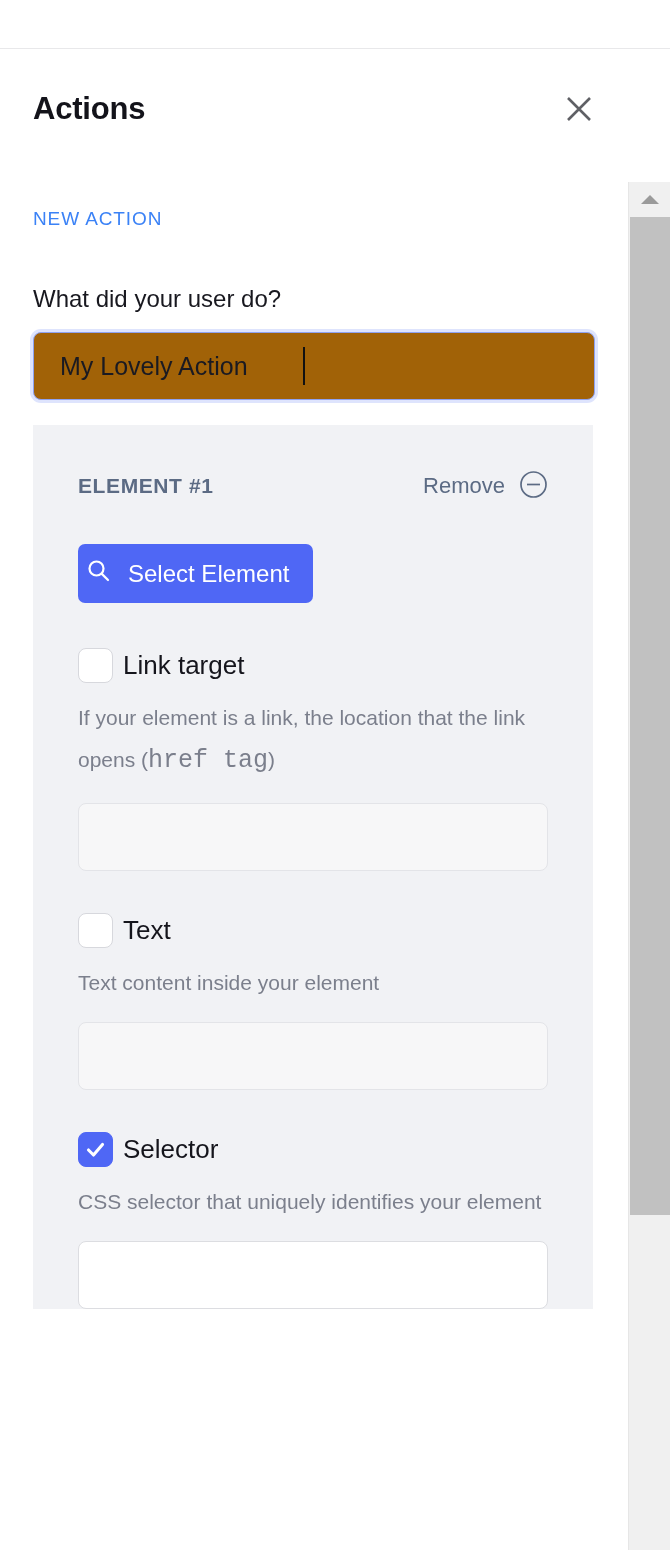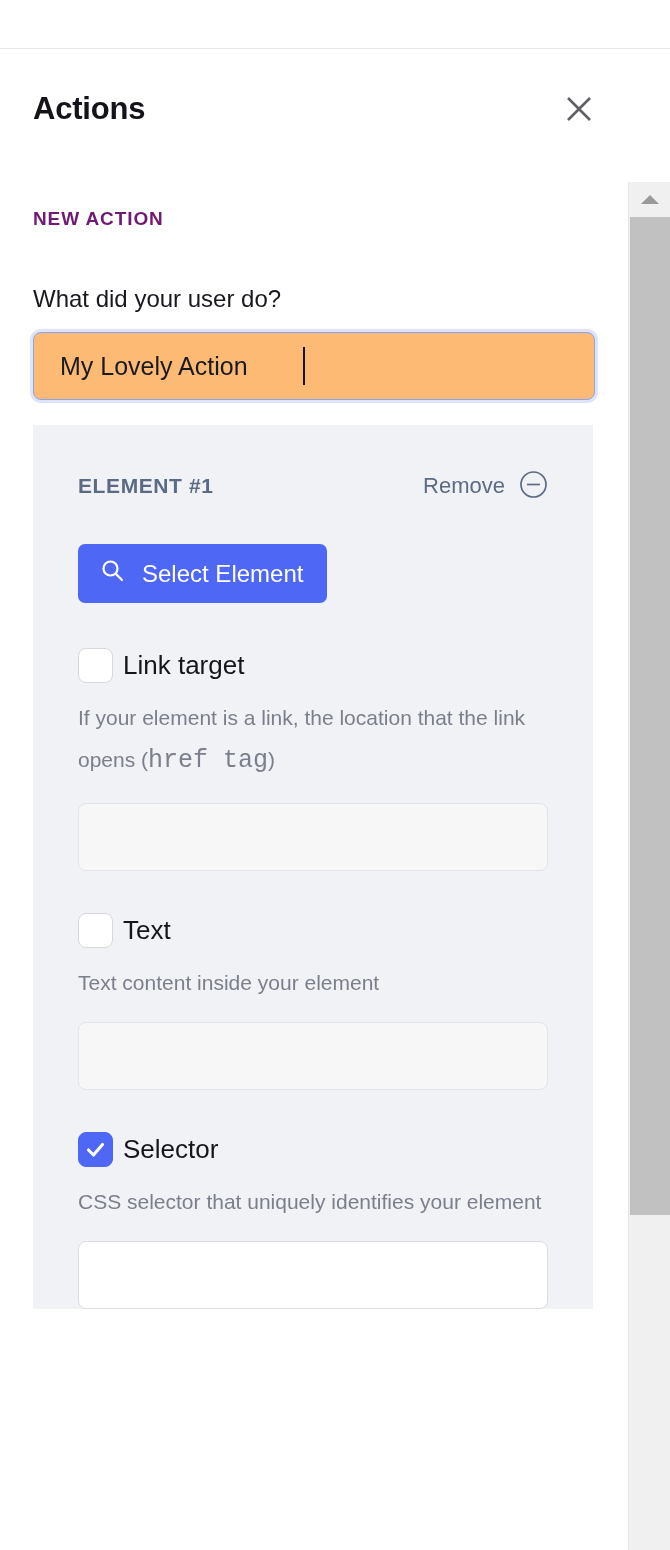--- a/index.html
+++ b/index.html
@@ -62,22 +62,22 @@
   
   .section-row {
     position: relative;
     height: 100px;
     display: flex;
     align-items: center;
     justify-content: space-between;
   }
   .section-label {
     font-size: 19px;
-    font-weight: bold;
-    color: #701a75;
+    font-weight: normal;
+    color: #3b82f6;
     letter-spacing: 0.9px;
   }
   .cancel-button {
     display: flex;
     align-items: center;
     gap: 16px;
     background: #ffffff;
     border: 1px solid #dcdde1;
     border-radius: 7px;
     padding: 12px 18px 12px 22px;
@@ -105,21 +105,21 @@
     width: 562px;
     height: 68px;
   }
   .main-input {
     position: absolute;
     inset: 0;
     width: 562px;
     height: 68px;
     border: 1.5px solid #8fa2f0;
     border-radius: 8px;
-    background: #fdba74;
+    background: #a16207;
     box-shadow: 0 0 0 3px rgba(160,178,248,0.35);
     font-family: "Liberation Sans", sans-serif;
     font-size: 25px;
     color: #1a1a22;
     padding: 0 26px;
     outline: none;
   }
   .caret {
     position: absolute;
     left: 270px;
@@ -162,21 +162,21 @@
 
   
   .select-element-btn {
     margin-top: 41px;
     display: inline-flex;
     align-items: center;
     gap: 17px;
     background: #4f67f5;
     border: none;
     border-radius: 7px;
-    padding: 14px 24px 14px 22px;
+    padding: 14px 24px 14px 8px;
     cursor: pointer;
     font-family: "Liberation Sans", sans-serif;
     font-size: 24px;
     color: #ffffff;
   }
 
   
   .field-group { margin-top: 42px; }
   .field-group.first { margin-top: 45px; }
 

